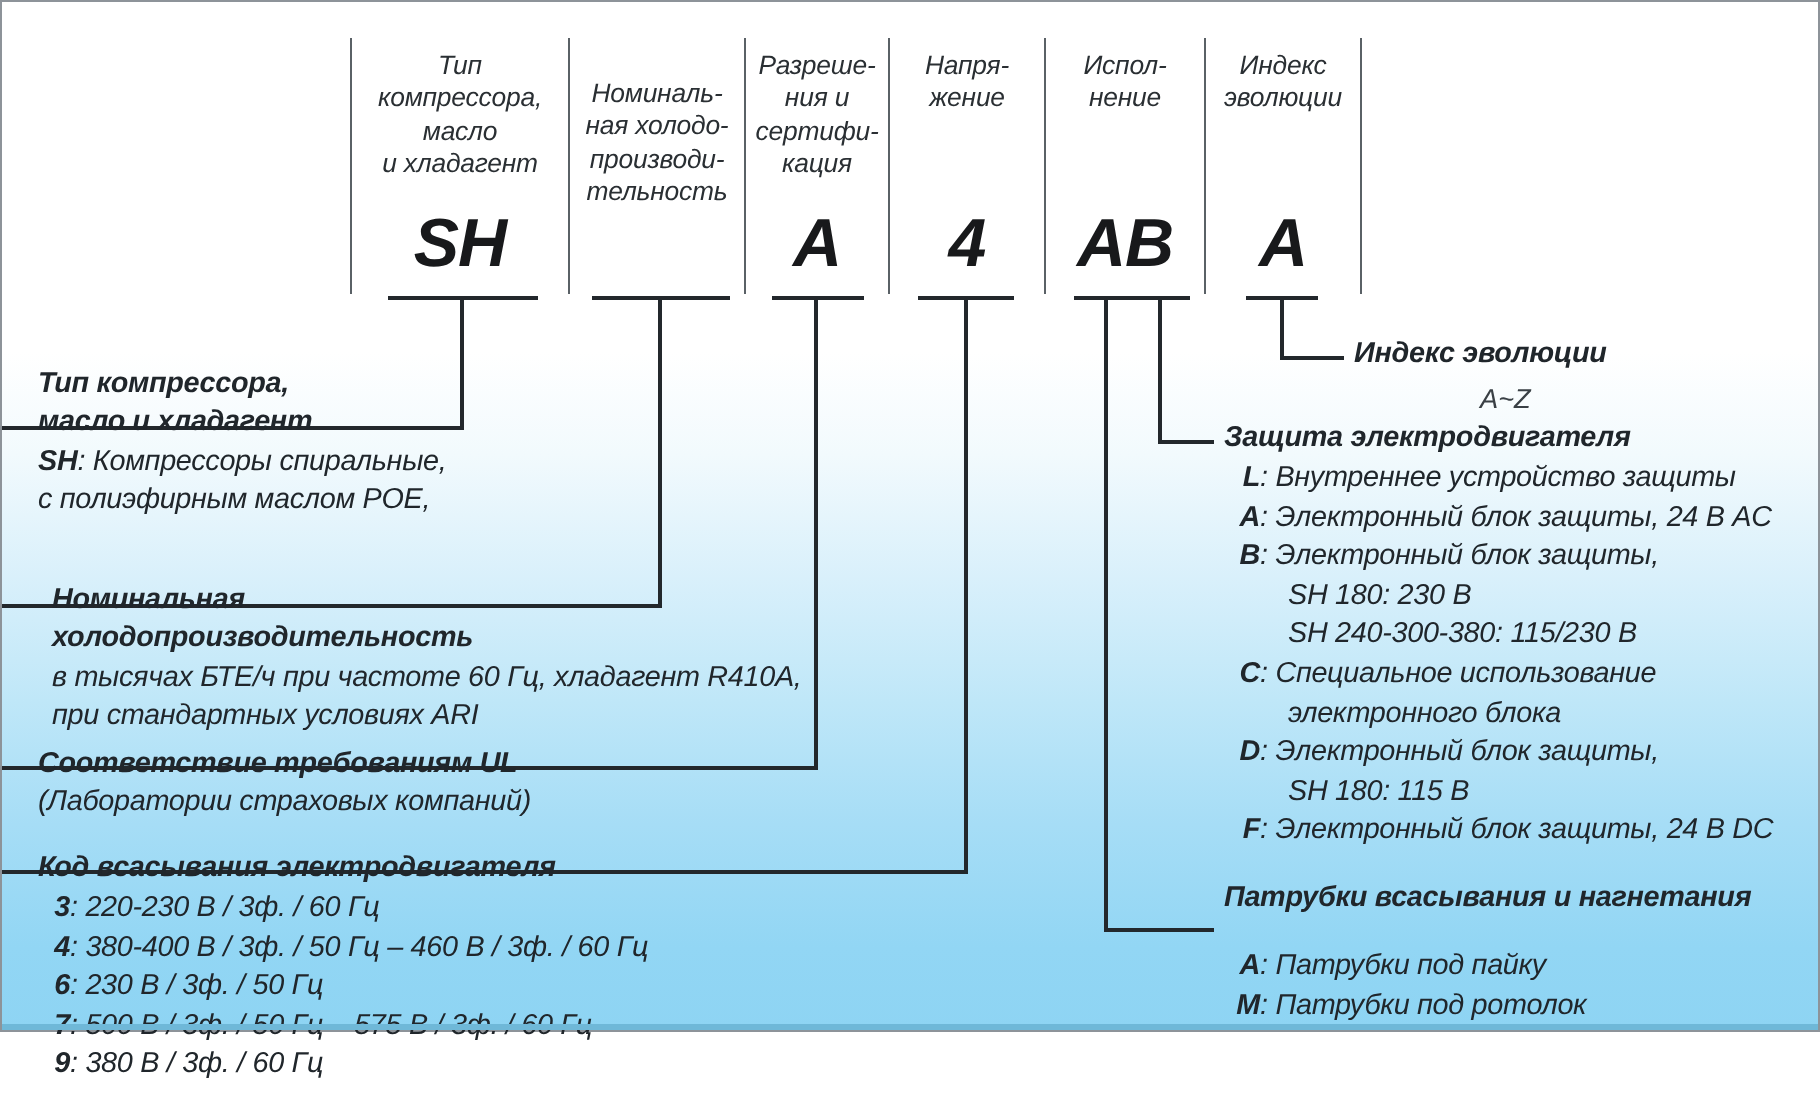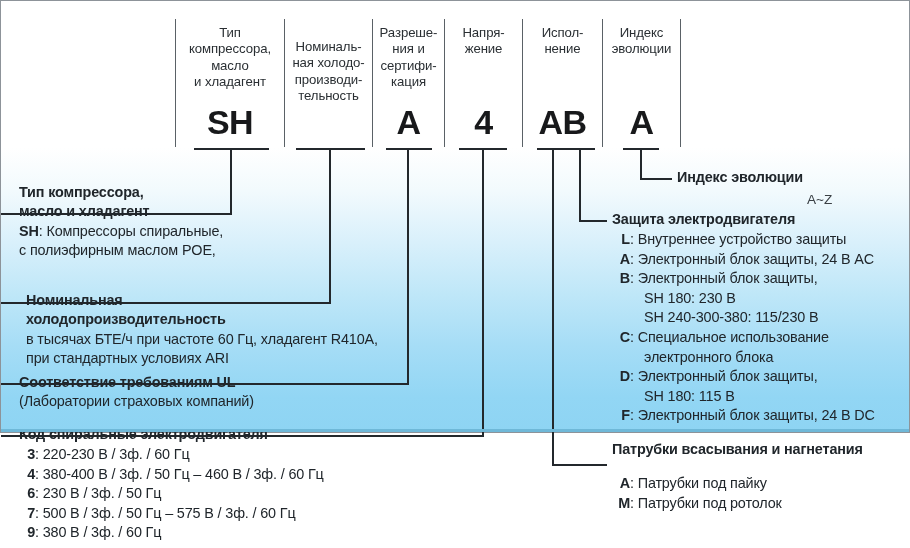--- a/index.html
+++ b/index.html
@@ -2,25 +2,26 @@
 <html><head>
 <meta charset="utf-8">
 <style>
   html,body{margin:0;padding:0;}
   body{
     width:910px;height:548px;overflow:hidden;
     font-family:"Liberation Sans","DejaVu Sans",sans-serif;
     background:#fff;
   }
   #page{
-    position:relative;width:910px;height:433px;box-sizing:border-box;
+    position:relative;width:910px;height:516px;box-sizing:border-box;
     background:linear-gradient(to bottom,
       #ffffff 0%, #ffffff 34%, #f2fafd 44%, #d9f0fb 56%,
       #bfe7f8 68%, #a6ddf6 80%, #92d6f4 92%, #8ed4f3 100%);
     border:1px solid #8d9399;
+    font-style:italic;
   }
   #page:after{
     content:"";position:absolute;left:0;right:0;bottom:0;height:3px;
     background:#6fb8d8;
   }
 
   
   .code-block{position:absolute;left:0;top:0;width:910px;height:148px;}
   .col-sep{position:absolute;top:18px;width:1px;height:128px;background:#5a6166;}
   .col-head{
@@ -138,21 +139,21 @@
     <div class="t-norm" style="white-space:nowrap;">в тысячах БТЕ/ч при частоте 60 Гц, хладагент R410A,</div>
     <div class="t-norm">при стандартных условиях ARI</div>
   </div>
 
   <div class="blk" style="left:18px;top:372px;width:330px;">
     <div class="t-bold">Соответствие требованиям UL</div>
     <div class="t-norm">(Лаборатории страховых компаний)</div>
   </div>
 
   <div class="blk" style="left:18px;top:424px;width:340px;">
-    <div class="t-bold">Код спиральные электродвигателя</div>
+    <div class="t-bold">Код всасывания электродвигателя</div>
   </div>
   <div class="rowlist" style="left:22px;top:444px;">
     <div class="row">
       <span class="k" style="width:12px;">3</span><span class="v">: 220-230 В / 3ф. / 60 Гц</span>
     </div>
     <div class="row">
       <span class="k" style="width:12px;">4</span><span class="v">: 380-400 В / 3ф. / 50 Гц – 460 В / 3ф. / 60 Гц</span>
     </div>
     <div class="row">
       <span class="k" style="width:12px;">6</span><span class="v">: 230 В / 3ф. / 50 Гц</span>
@@ -161,21 +162,21 @@
       <span class="k" style="width:12px;">7</span><span class="v">: 500 В / 3ф. / 50 Гц – 575 В / 3ф. / 60 Гц</span>
     </div>
     <div class="row">
       <span class="k" style="width:12px;">9</span><span class="v">: 380 В / 3ф. / 60 Гц</span>
     </div>
   </div>
 
   <div class="blk" style="left:676px;top:167px;width:230px;">
     <div class="t-bold">Индекс эволюции</div>
   </div>
-  <div class="az" style="left:806px;top:190px;">A~Z</div>
+  <div class="az" style="left:739px;top:190px;">A~Z</div>
 
   <div class="blk" style="left:611px;top:209px;width:295px;">
     <div class="t-bold">Защита электродвигателя</div>
   </div>
   <div class="rowlist" style="left:611px;top:229px;">
     <div class="row">
       <span class="k" style="width:18px;">L</span><span class="v">: Внутреннее устройство защиты</span>
     </div>
     <div class="row">
       <span class="k" style="width:18px;">A</span><span class="v">: Электронный блок защиты, 24 В AC</span>

